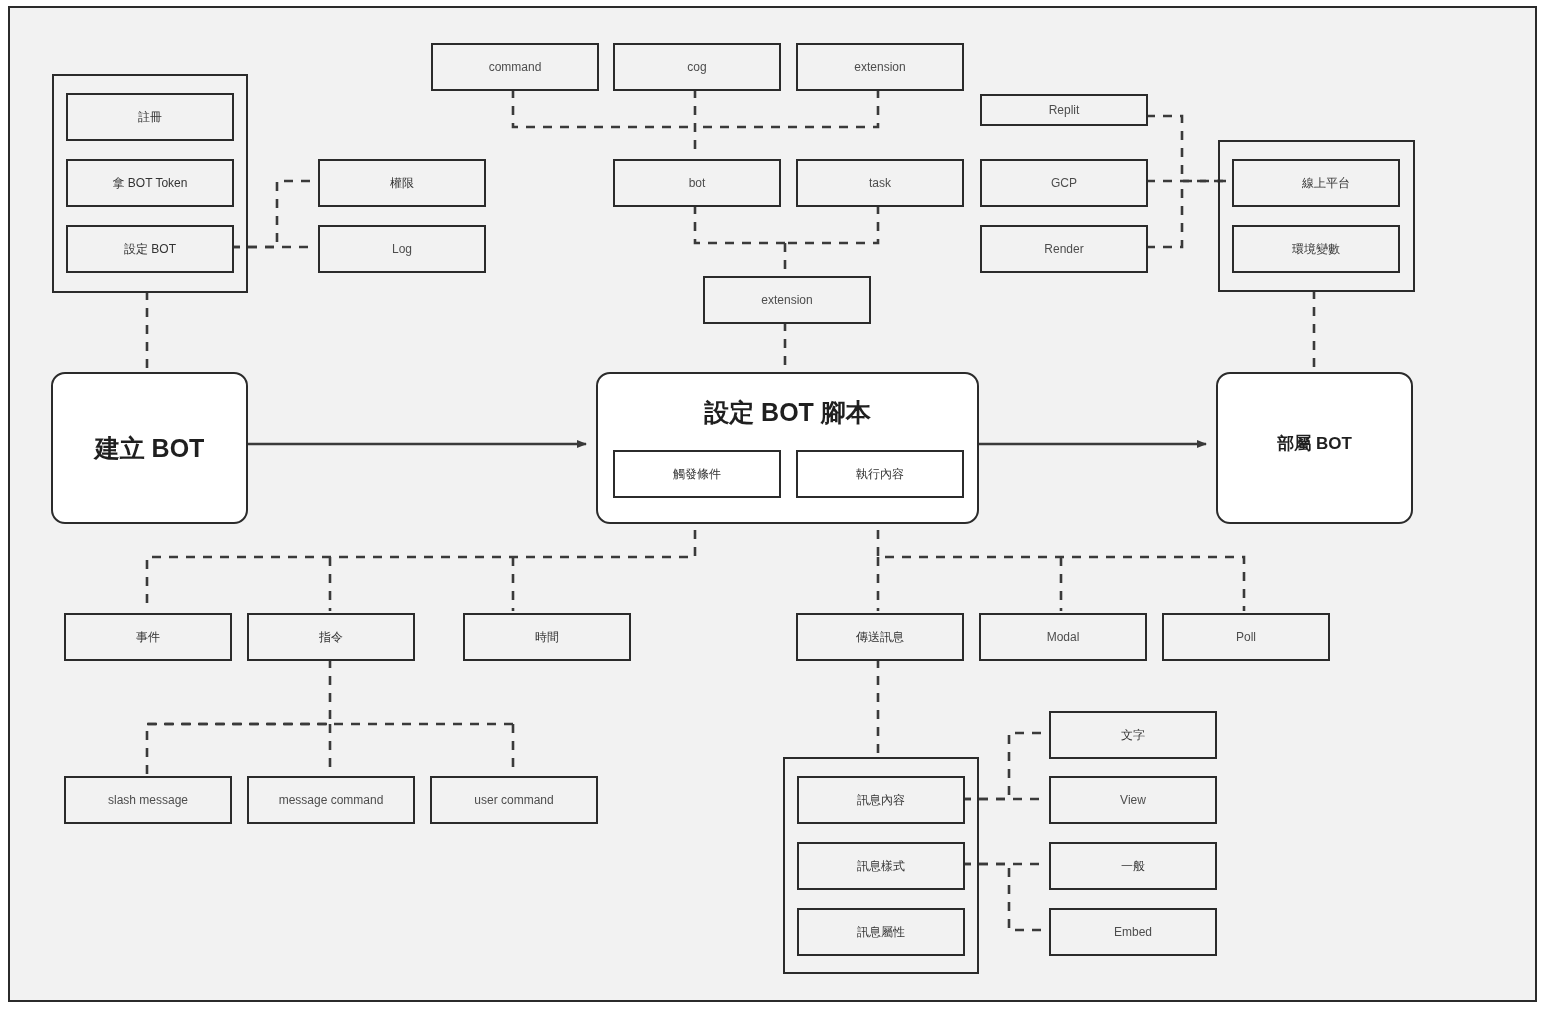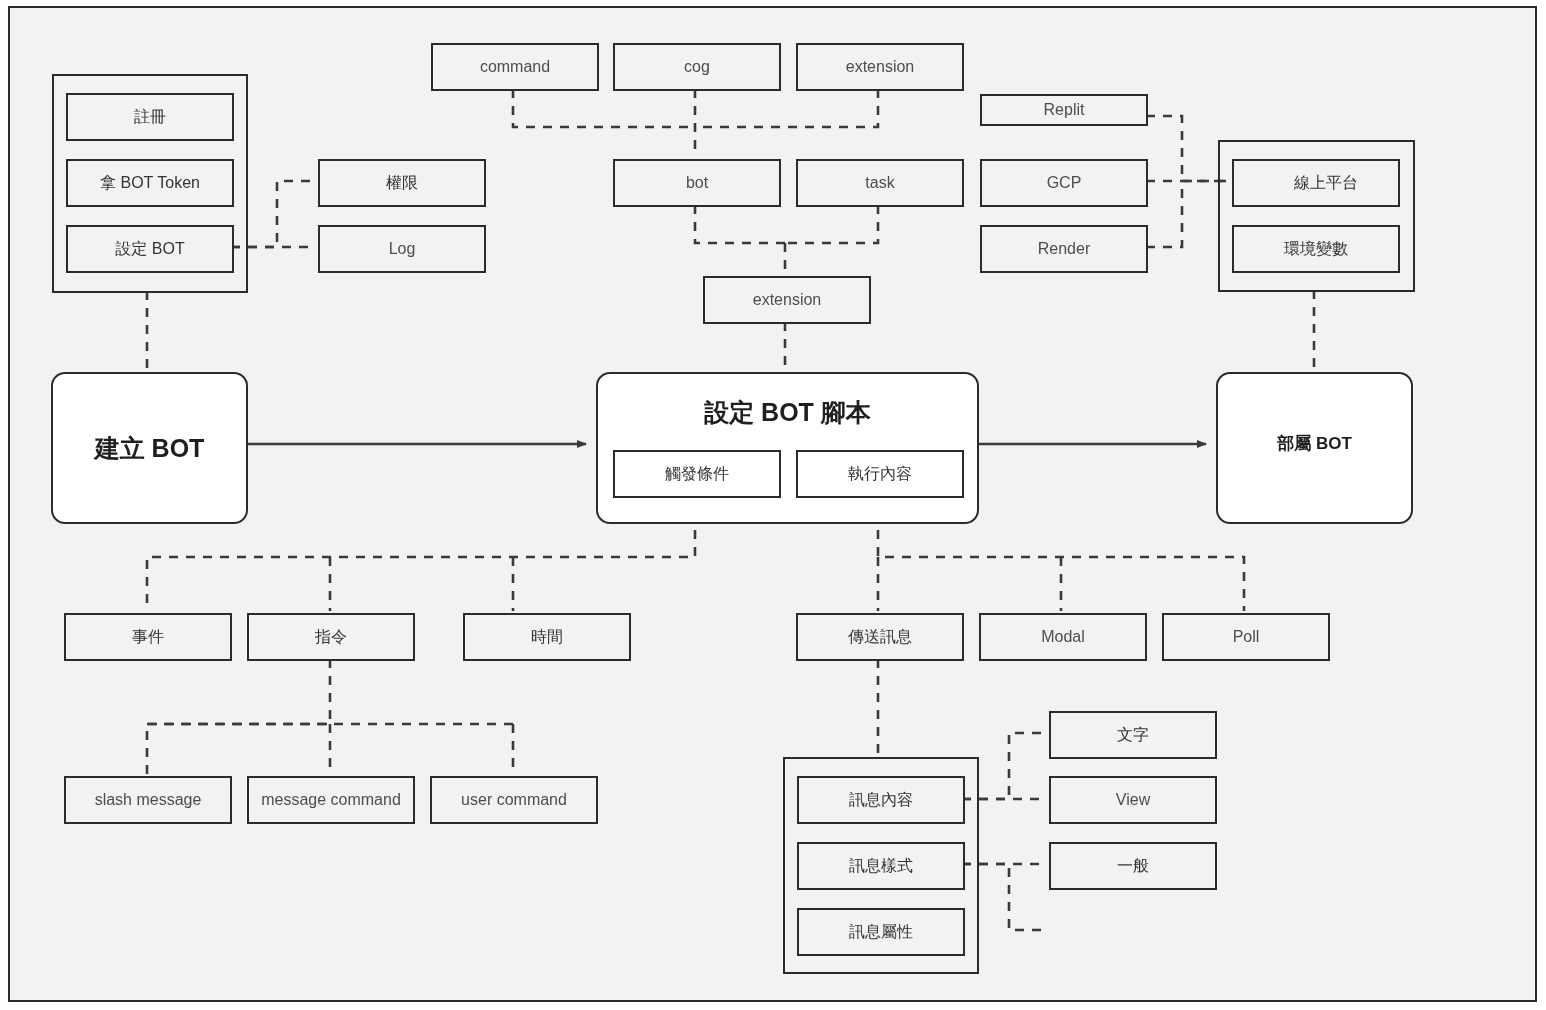--- a/index.html
+++ b/index.html
@@ -25,21 +25,21 @@
     border: 2px solid #2b2b2b;
   }
   .node {
     position: absolute;
     background: #f2f2f2;
     border: 2px solid #2b2b2b;
     display: flex;
     align-items: center;
     justify-content: center;
     color: #4d4d4d;
-    font-size: 16px;
+    font-size: 12px;
     line-height: 1.2;
     text-align: center;
     white-space: nowrap;
   }
   .node.cjk { color: #333333; }
   .group {
     position: absolute;
     background: transparent;
     border: 2px solid #2b2b2b;
   }
@@ -245,15 +245,18 @@
 
     <div class="node cjk" style="left:1039px; top:703px; width:168px; height:48px;">
       <span>文字</span>
     </div>
     <div class="node" style="left:1039px; top:768px; width:168px; height:48px;">
       <span>View</span>
     </div>
     <div class="node cjk" style="left:1039px; top:834px; width:168px; height:48px;">
       <span>一般</span>
     </div>
+    <div class="node" style="left:1039px; top:900px; width:168px; height:48px;">
+      <span>Embed</span>
+    </div>
 
   </div>
 </div>
 
 </body></html>

